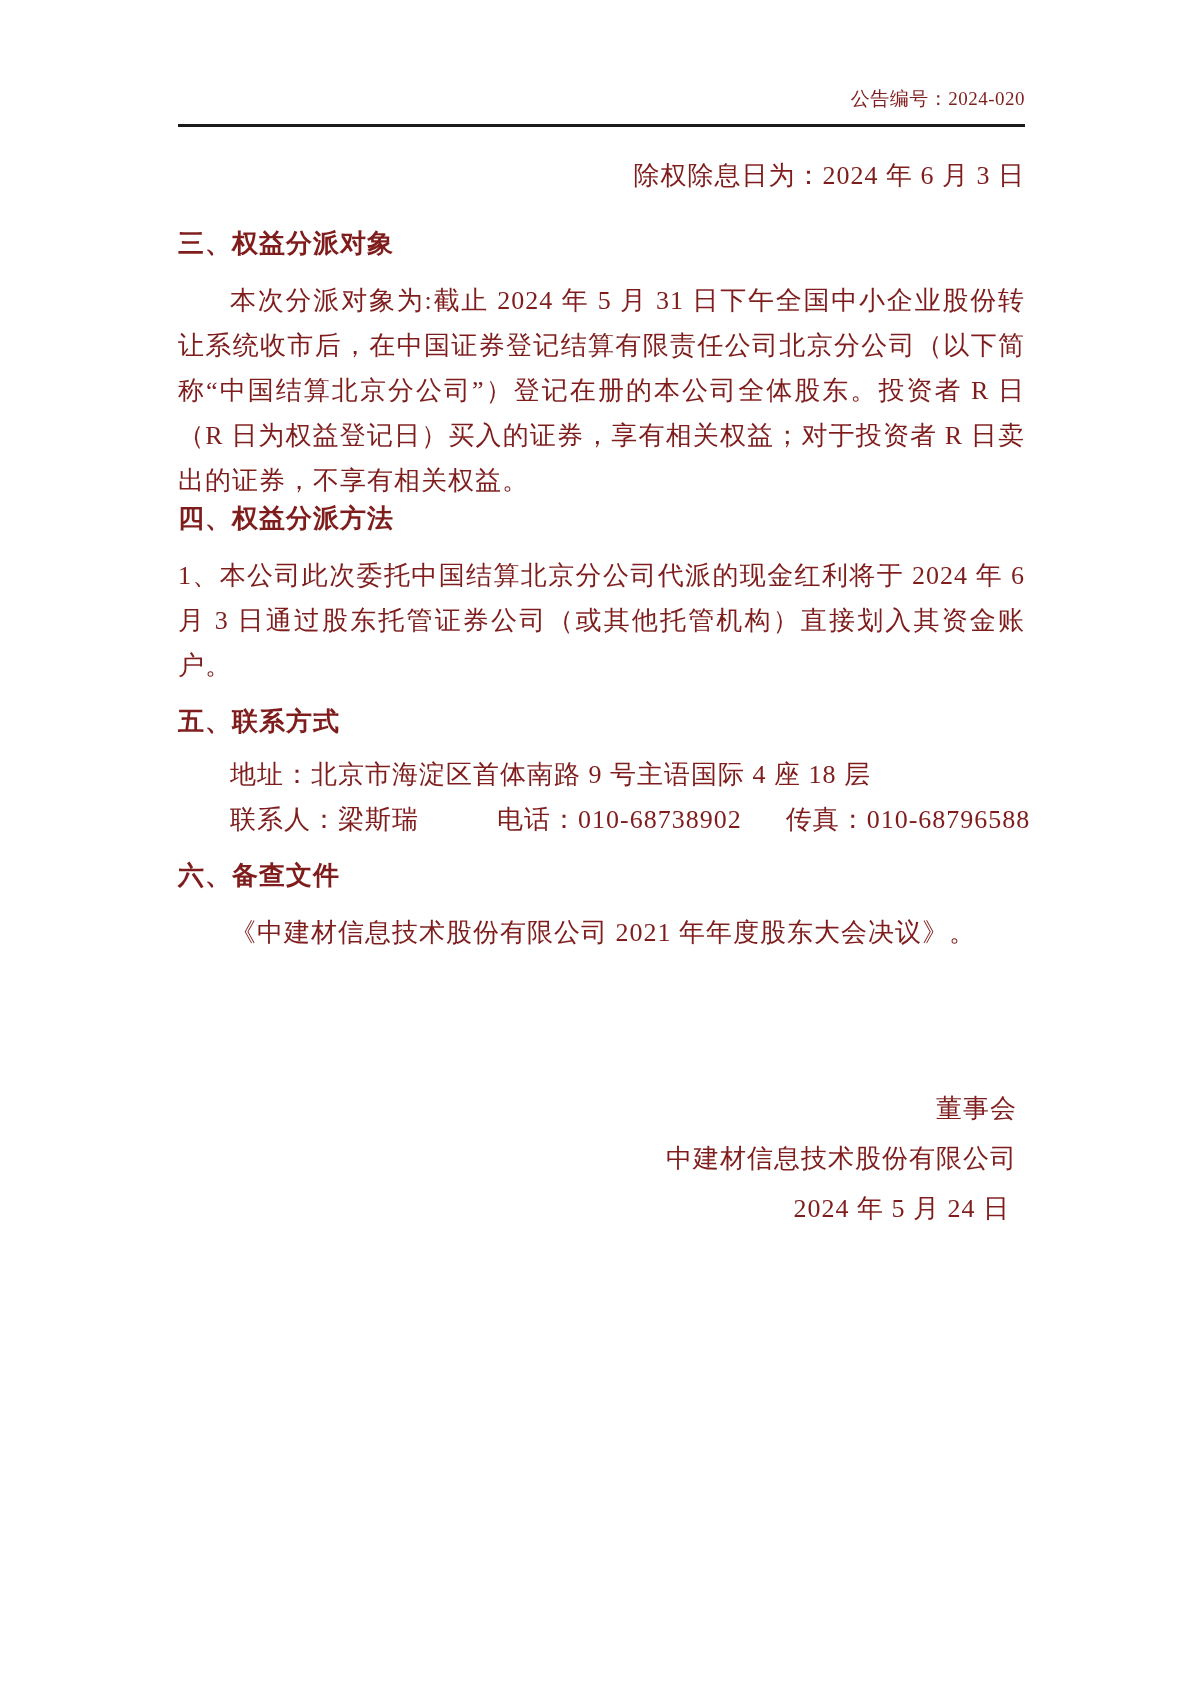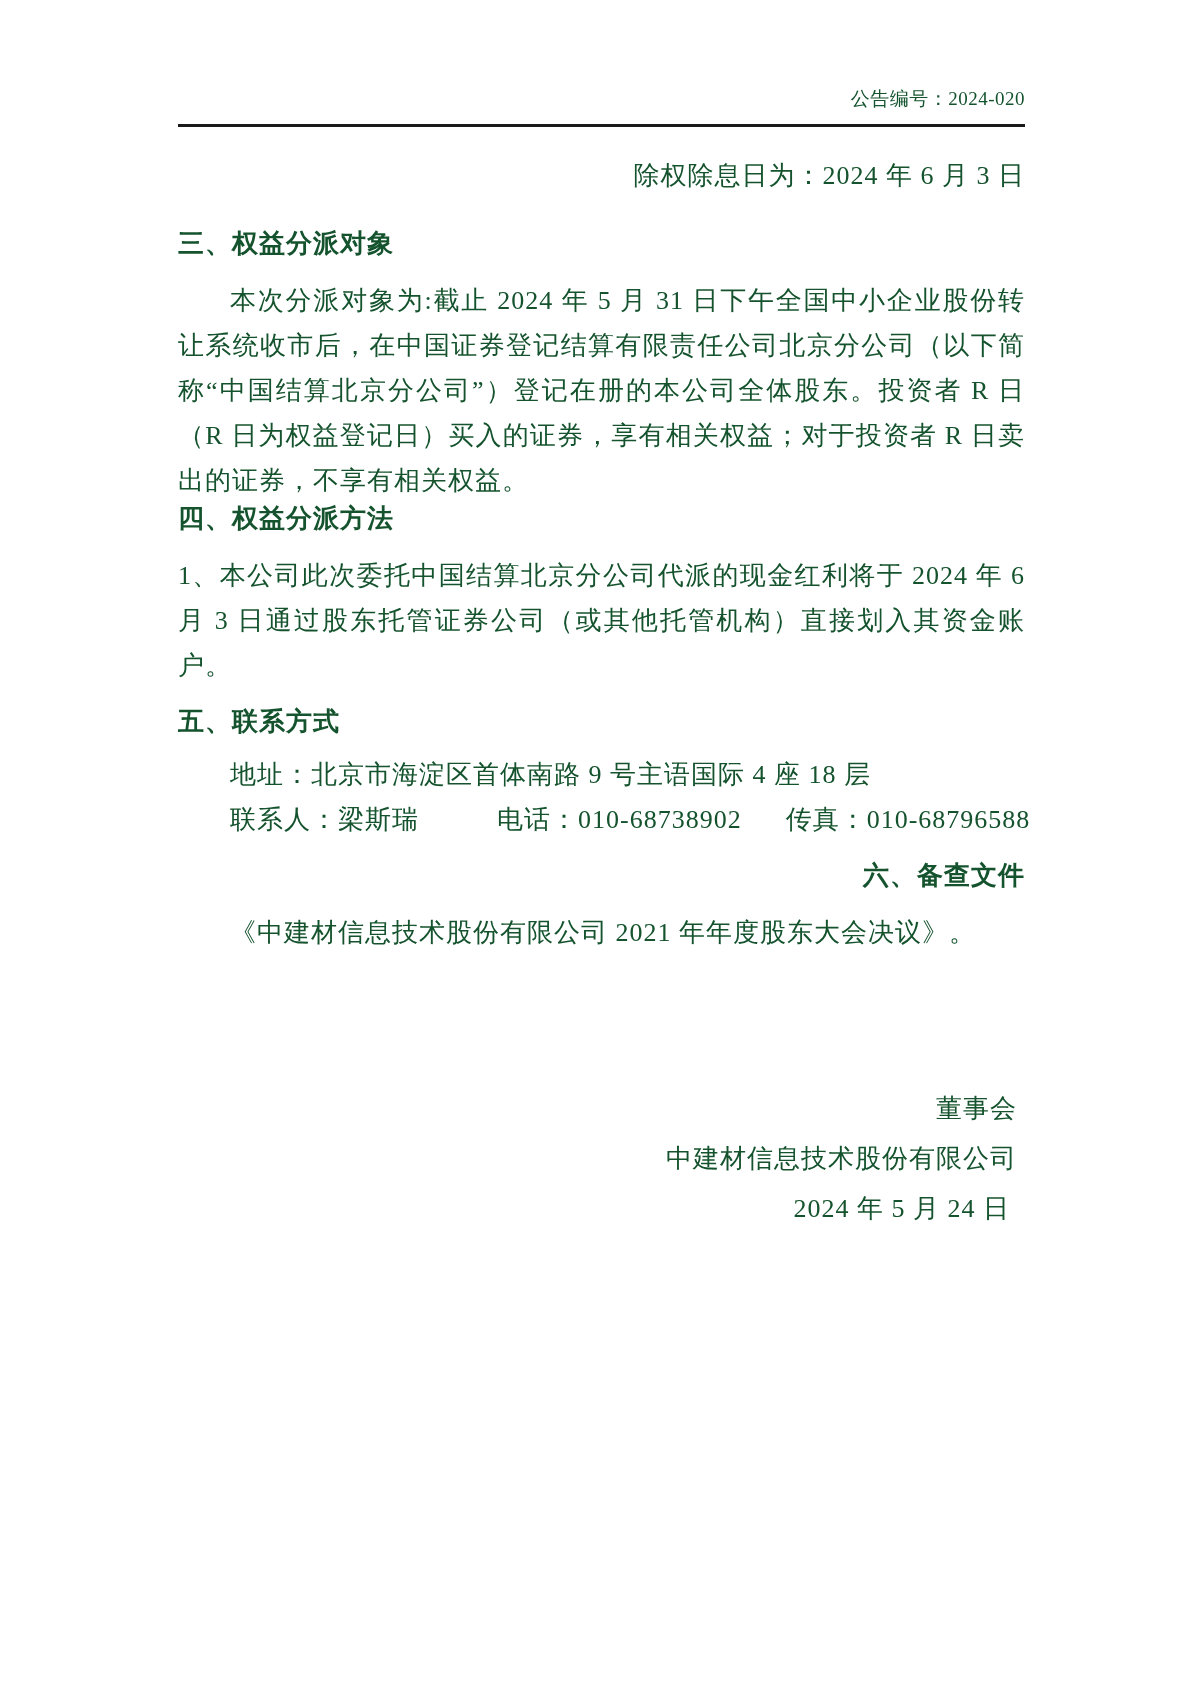--- a/index.html
+++ b/index.html
@@ -7,21 +7,21 @@
     padding: 0;
     background: #ffffff;
   }
   .page {
     position: relative;
     width: 1200px;
     height: 1697px;
     box-sizing: border-box;
     padding: 86px 175px 0 178px;
     background: #ffffff;
-    color: #14532d;
+    color: #7f1d1d;
     font-family: "Liberation Serif", "DejaVu Serif", serif;
     overflow: hidden;
   }
   .announcement-no {
     text-align: right;
     font-size: 19px;
     line-height: 26px;
     letter-spacing: 0.5px;
   }
   .header-rule {
@@ -42,21 +42,21 @@
   .section-heading {
     margin-top: 0;
     font-size: 26px;
     line-height: 32px;
     font-weight: bold;
     letter-spacing: 1px;
   }
   .mt-s3 { margin-top: 30px; }
   .mt-s4 { }
   .mt-s5 { margin-top: 18px; }
-  .mt-s6 { margin-top: 18px; text-align: right; }
+  .mt-s6 { margin-top: 18px; }
   .para {
     margin-top: 18px;
     text-align: justify;
   }
   .para.indent { text-indent: 2em; }
   .address-line {
     margin-top: 14px;
     text-indent: 2em;
   }
   .contact-line {

